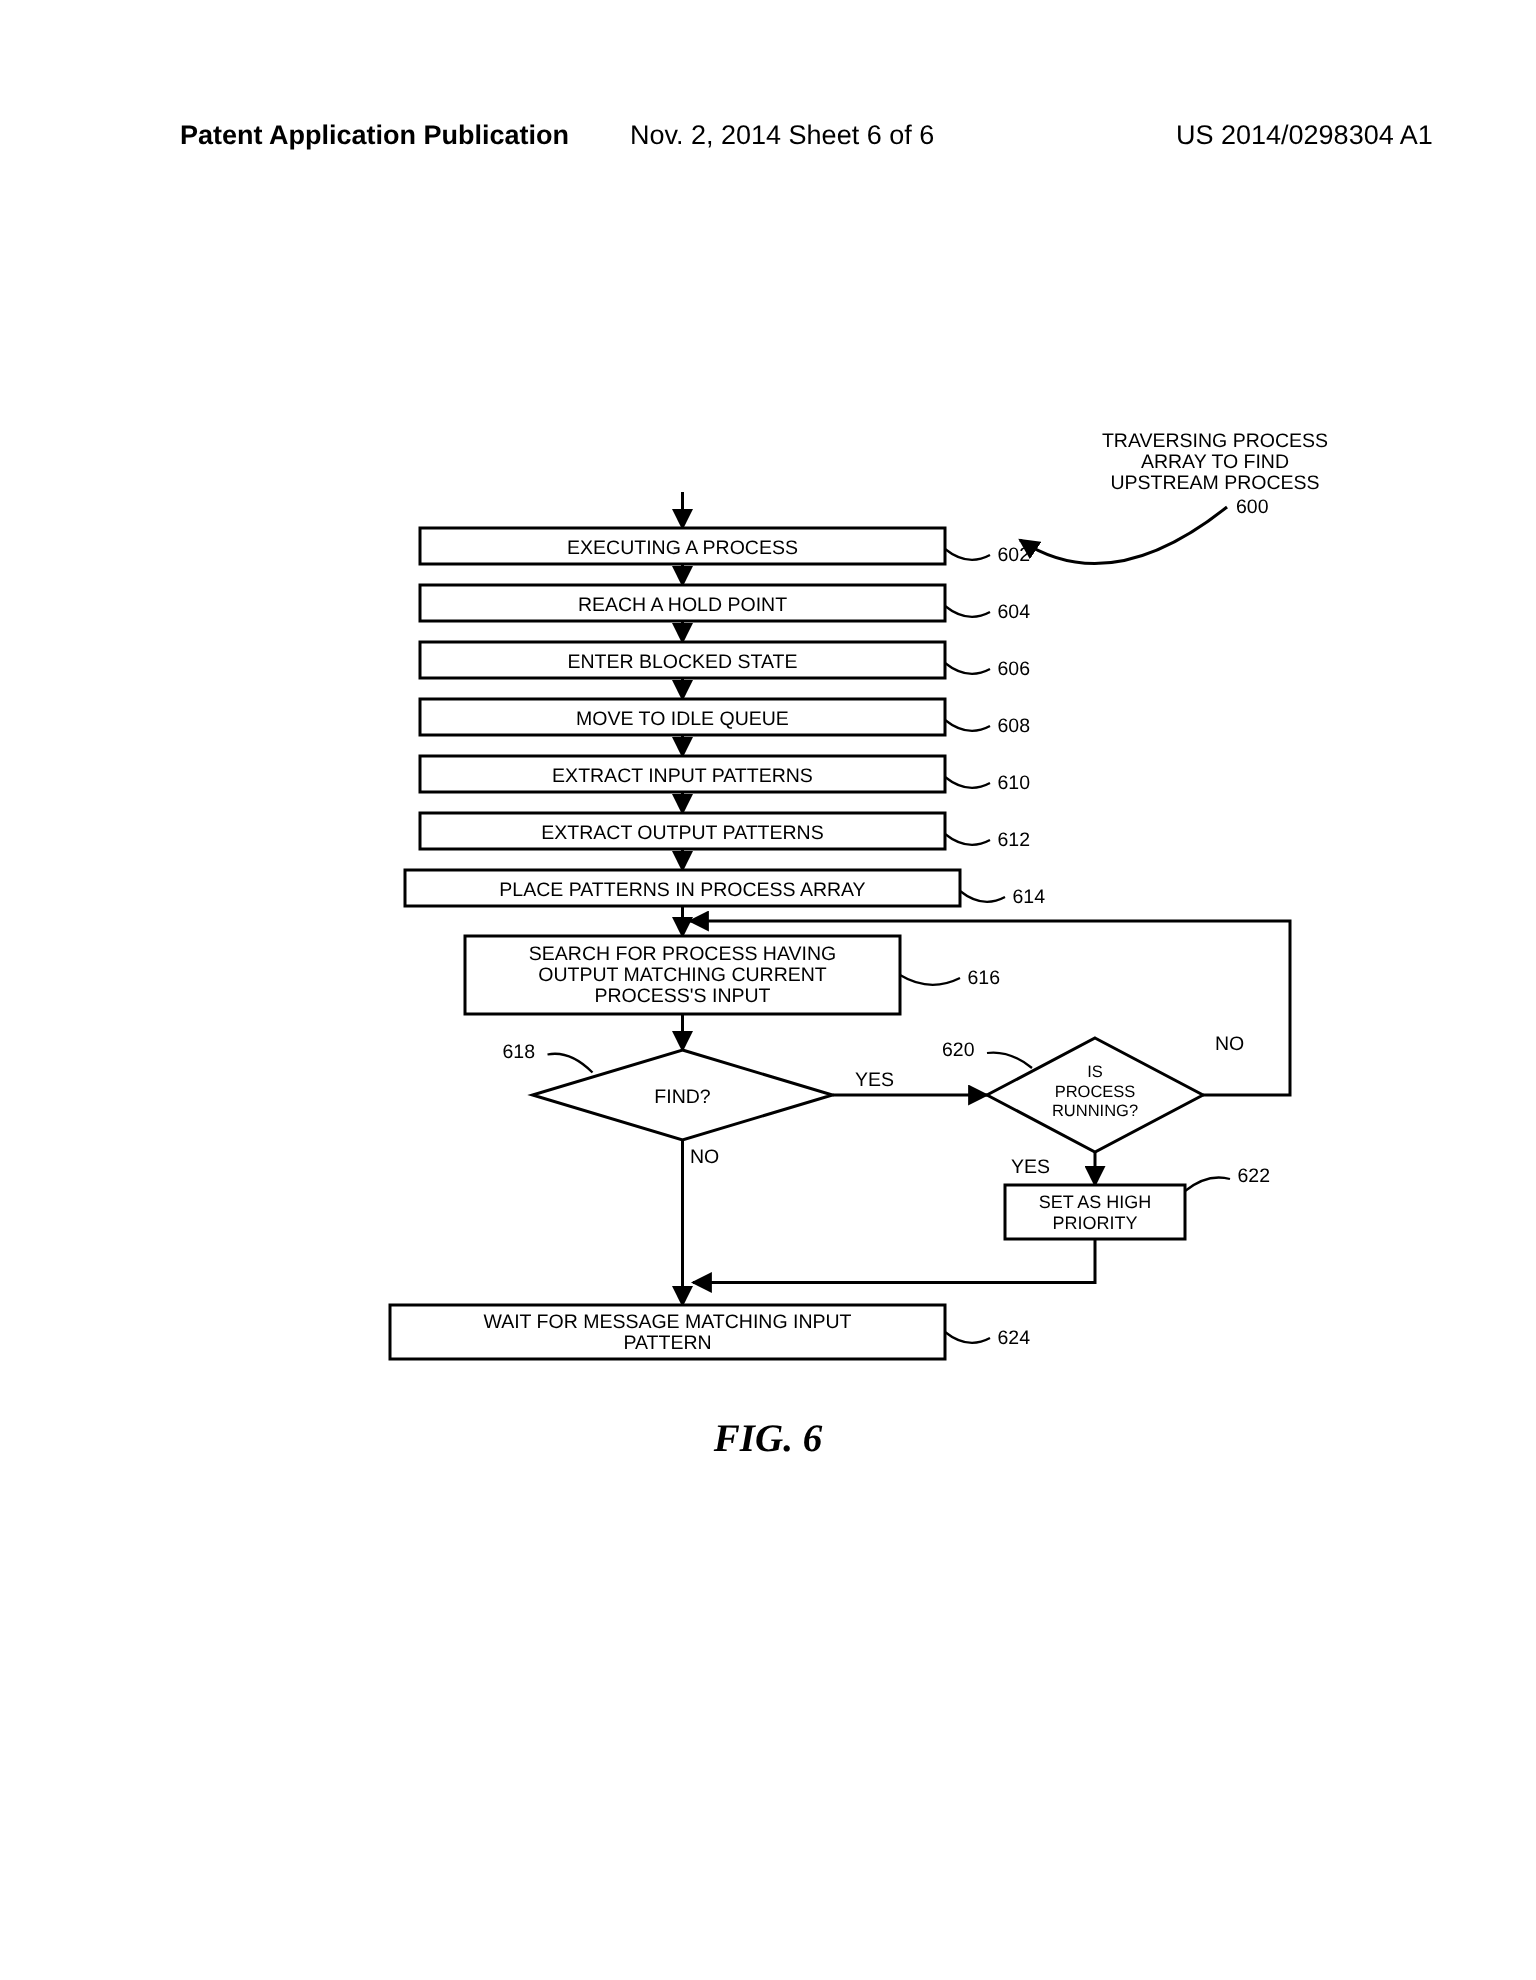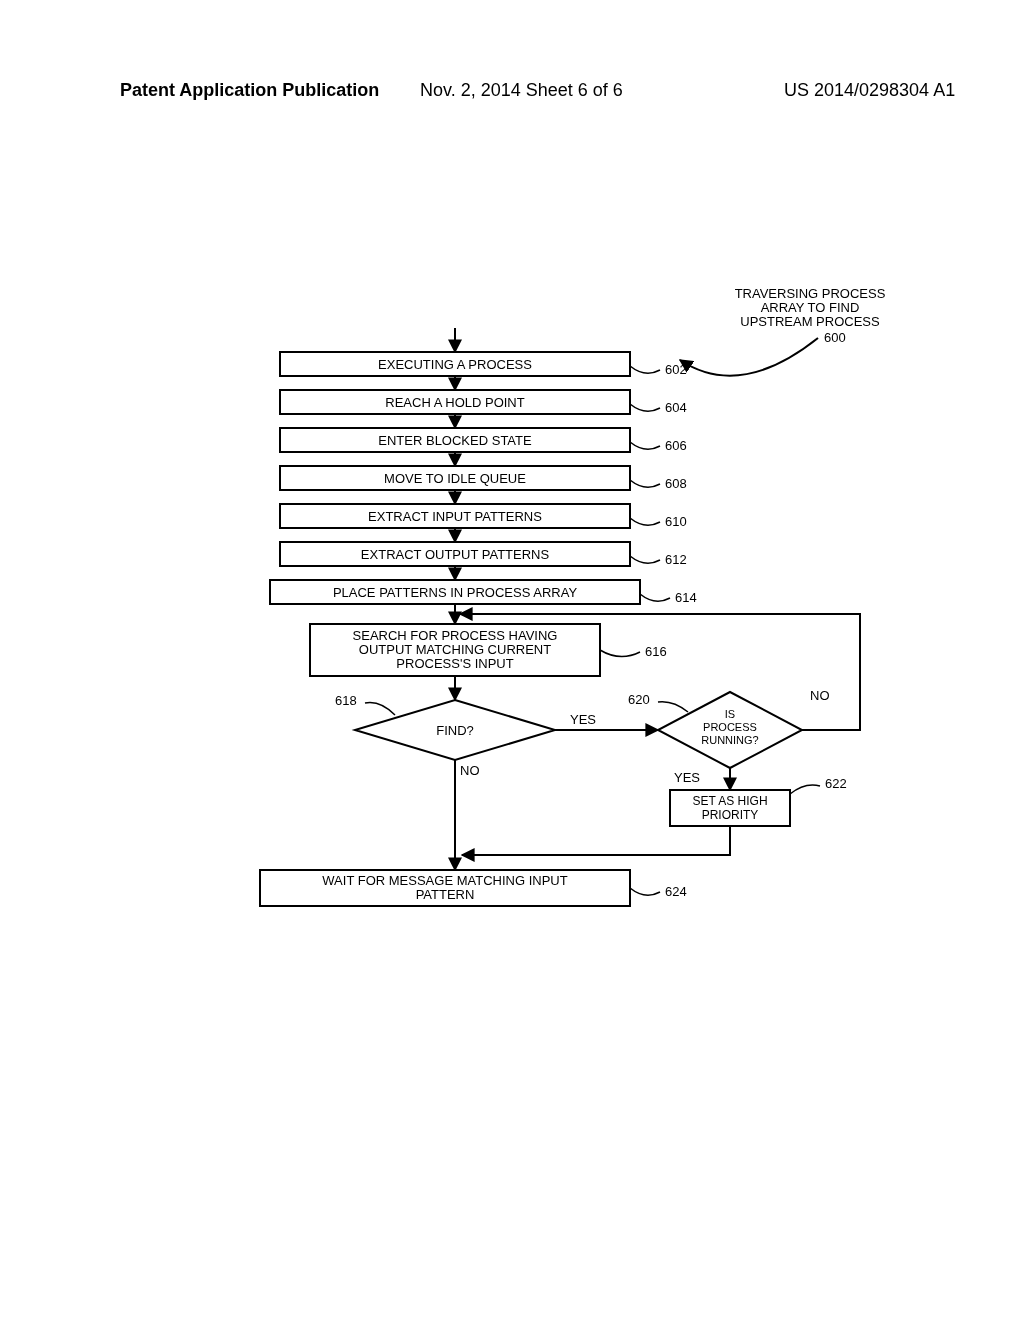--- a/index.html
+++ b/index.html
@@ -194,13 +194,14 @@
 
     <g>
       <rect x="260" y="870" width="370" height="36" fill="#fff" stroke="#000" stroke-width="2"></rect>
       <text x="445" y="885" text-anchor="middle" font-size="13">WAIT FOR MESSAGE MATCHING INPUT</text>
       <text x="445" y="899" text-anchor="middle" font-size="13">PATTERN</text>
       <path d="M 630 888 Q 645 900 660 892" stroke="#000" fill="none" stroke-width="1.5"></path>
       <text x="665" y="896" font-size="13">624</text>
     </g>
   </svg>
 
+  <div class="figcap">FIG. 6</div>
 </div>
 
 </body></html>

